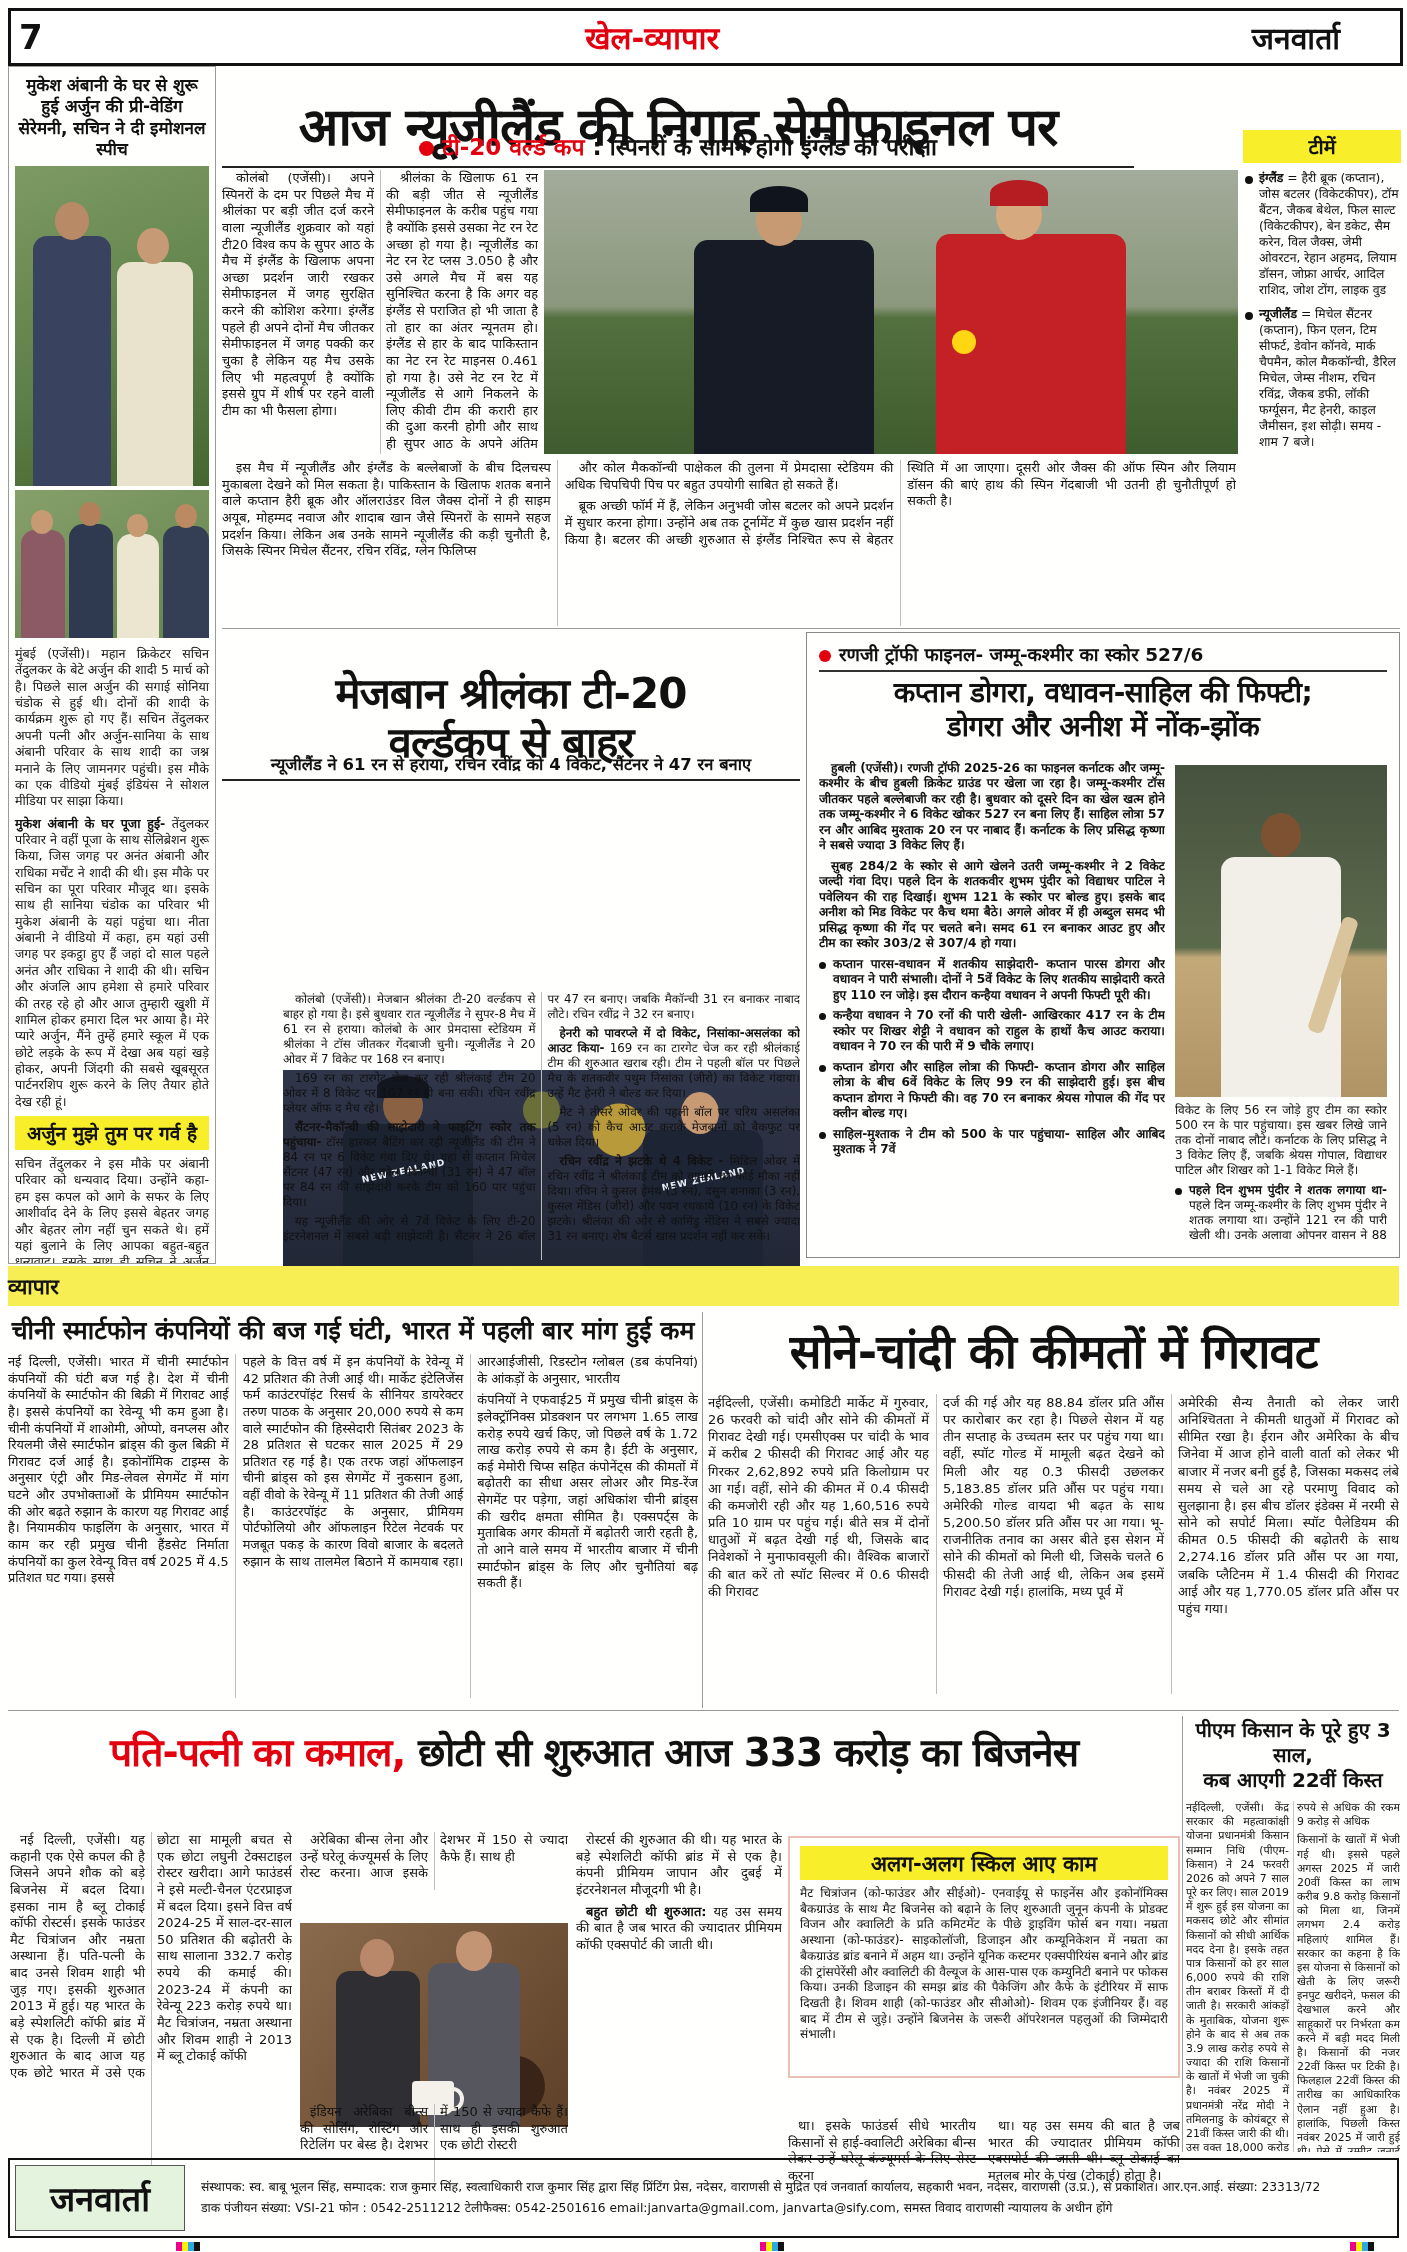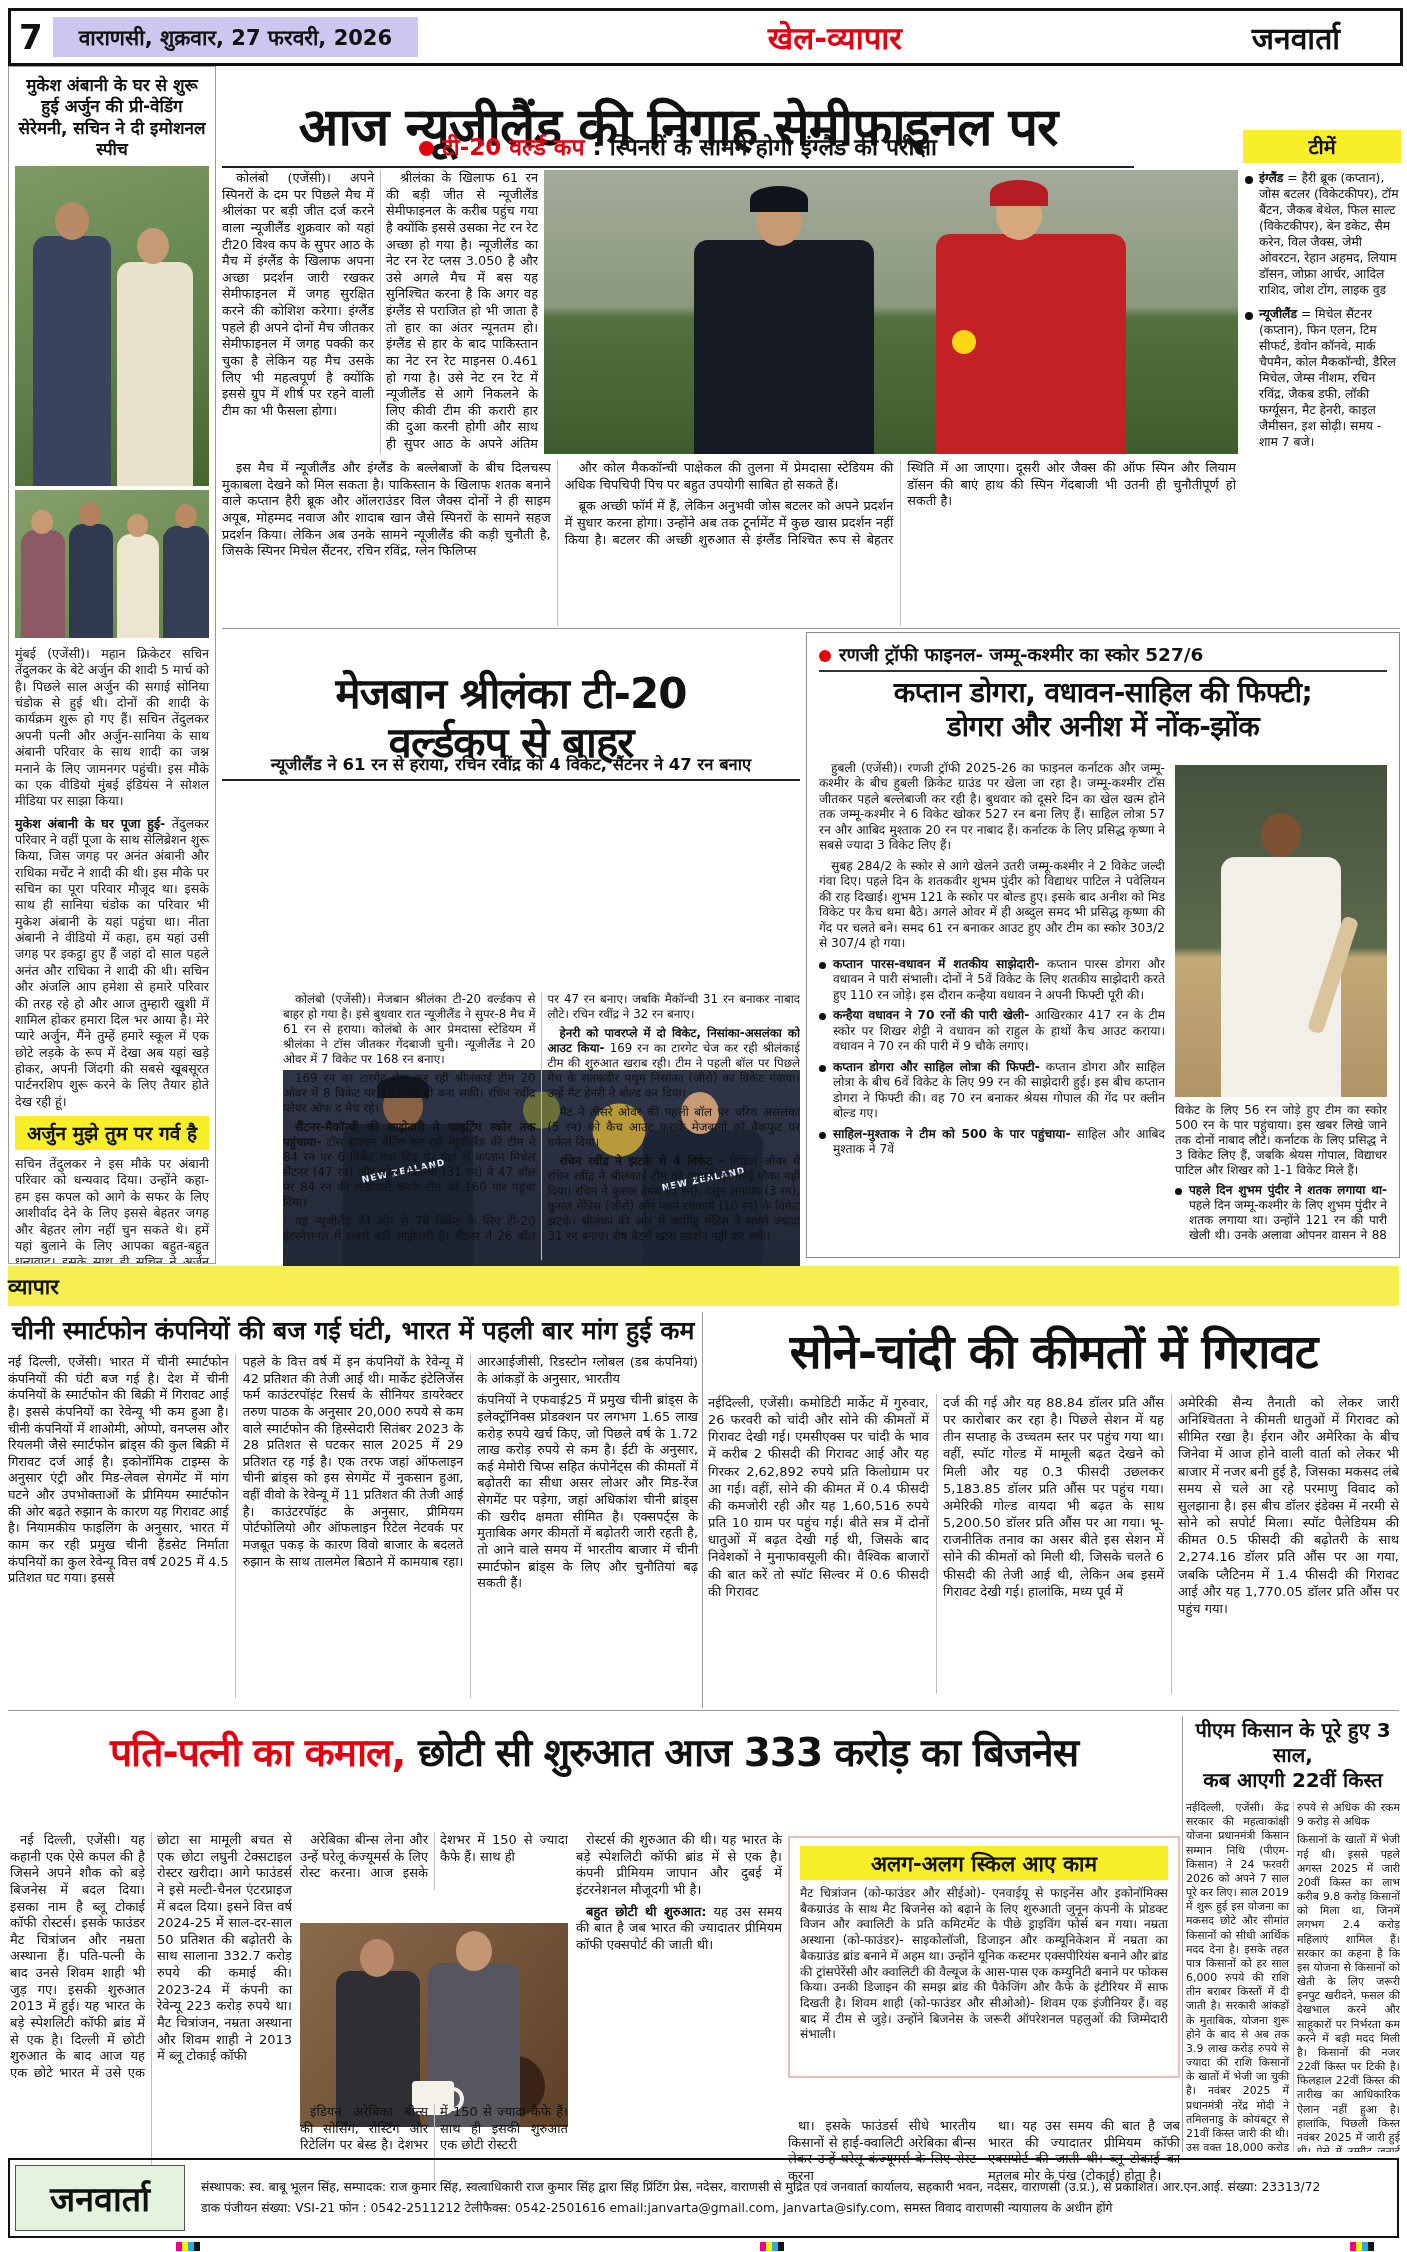--- a/index.html
+++ b/index.html
@@ -67,21 +67,21 @@
   .sl-body p{margin:0 0 4px;text-indent:12px;}
   
   .ranji{top:632px;left:806px;width:594px;height:626px;border:1px solid #8a8a8a;
          box-sizing:border-box;padding:8px 12px;}
   .ranji-kicker{font-size:18.5px;font-weight:bold;border-bottom:2px solid #333;
                 padding-bottom:4px;margin-bottom:4px;}
   .ranji-kicker .dot{width:12px;height:12px;}
   .ranji h2{margin:2px 0 6px;font-size:28px;line-height:1.2;text-align:center;letter-spacing:-0.5px;}
   .ranji-left{position:absolute;left:12px;top:128px;width:346px;height:482px;
               font-size:12.2px;line-height:1.27;overflow:hidden;}
-  .ranji-left p{margin:0 0 5px;text-indent:12px;}
+  .ranji-left p{margin:0 0 5px;text-indent:12px;font-weight:bold;}
   .photo-ranji{position:absolute;left:368px;top:132px;width:212px;height:332px;}
   .ranji-side{position:absolute;left:368px;top:470px;width:212px;height:140px;
               font-size:12px;line-height:1.26;overflow:hidden;}
   .ranji-side p{margin:0 0 4px;}
   .blt{position:relative;padding-left:14px;text-indent:0 !important;}
   .blt:before{content:"";position:absolute;left:0;top:5px;width:7px;height:7px;border-radius:50%;background:#111;}
   
   .band{top:1266px;left:8px;width:1391px;height:40px;background:#f6ee53;
         display:flex;align-items:center;justify-content:flex-start;
         font-size:21px;font-weight:bold;}
@@ -125,21 +125,20 @@
   .regcluster{position:absolute;top:0;display:flex;}
   .regcluster span{width:6px;height:9px;display:block;}
 </style>
 </head>
 <body>
 
 <div class="page">
 
   <header class="abs masthead">
     <div class="pagenum">7</div>
-    <div class="dateline">वाराणसी, शुक्रवार, 27 फरवरी, 2026</div>
     <div class="section-title">खेल-व्यापार</div>
     <div class="paper-name">जनवार्ता</div>
   </header>
 
   <section class="abs ambani clip">
     <h3>मुकेश अंबानी के घर से शुरू हुई अर्जुन की प्री-वेडिंग सेरेमनी, सचिन ने दी इमोशनल स्पीच</h3>
     <div class="ph" style="width:100%;height:320px;background:linear-gradient(160deg,#7d9a63,#5d7f49 60%,#46662f);">
       <div class="fig" style="left:18px;top:70px;width:78px;height:250px;background:#39425e;"></div>
       <div class="head" style="left:40px;top:36px;width:34px;height:38px;background:#b98a66;"></div>
       <div class="fig" style="left:102px;top:96px;width:76px;height:224px;background:#e9e2cc;"></div>

